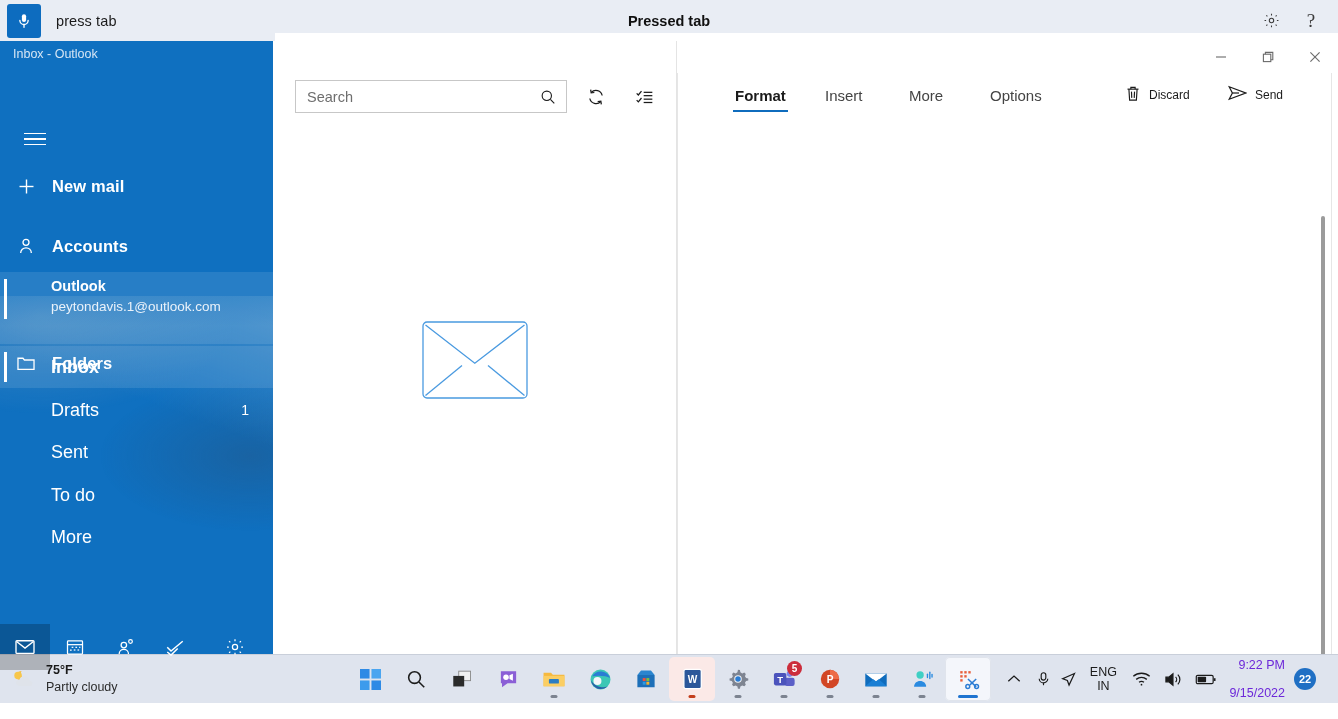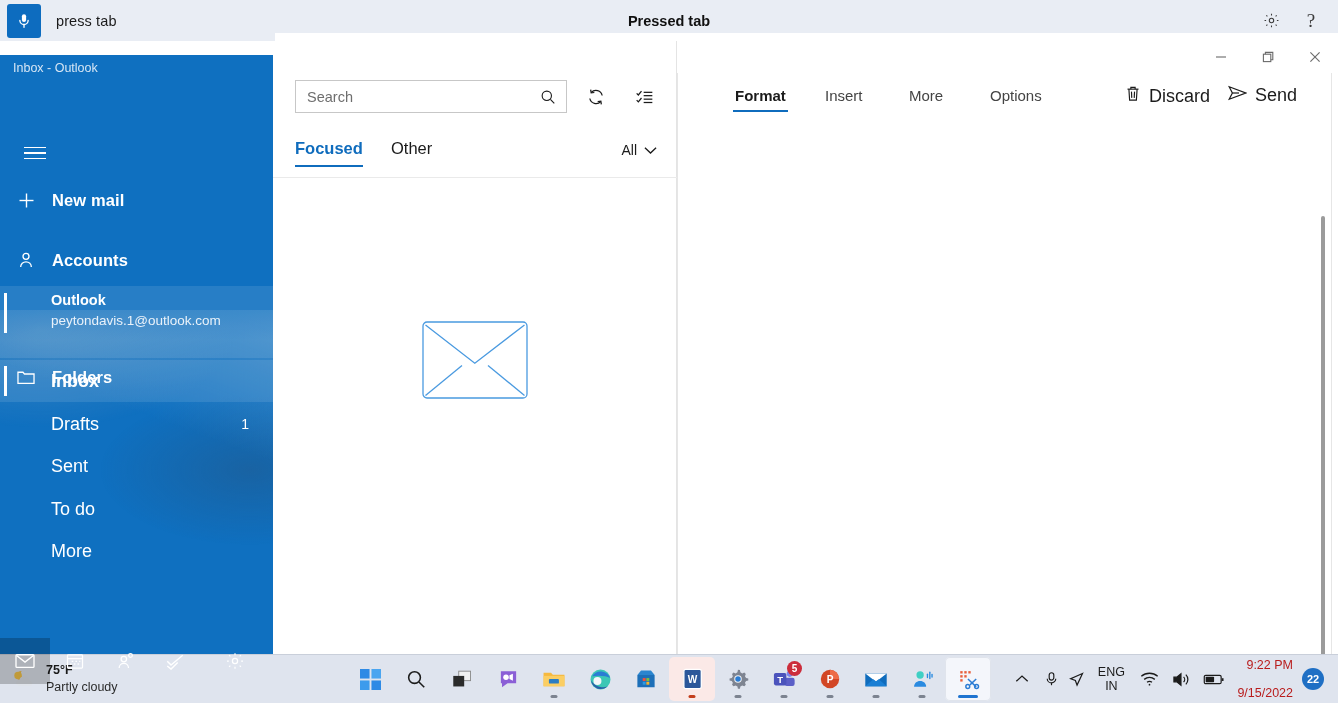--- a/index.html
+++ b/index.html
@@ -42,21 +42,20 @@
   #outlook {
     position: absolute; left: 0; top: 41px; width: 1338px; height: 629px;
     background: #ffffff;
   }
 
   
   #nav {
     position: absolute; left: 0; top: 0; width: 273px; height: 629px;
     background: #0f70c0;
     overflow: hidden;
-    margin-top: 14px;
   }
   
   #nav .photo {
     position: absolute; left: 0; top: 255px; width: 273px; height: 374px;
     background:
       radial-gradient(160px 120px at 210px 330px, rgba(70,120,160,.55), rgba(0,0,0,0) 70%),
       radial-gradient(120px 90px at 70px 300px, rgba(60,110,155,.5), rgba(0,0,0,0) 70%),
       radial-gradient(220px 150px at 120px 70px, rgba(125,170,205,.55), rgba(0,0,0,0) 72%),
       linear-gradient(170deg, #15denull 0%, #1a6ea8 0%, #114d78 30%, #0b3253 60%, #0a2c49 100%);
     filter: blur(0.5px);
@@ -211,21 +210,21 @@
   #ribbon-tabs .rt {
     position: absolute; top: 8px; font-size: 15px; color: #444444;
   }
   #ribbon-tabs .rt.active { color: #1b1b1b; font-weight: bold; }
   #ribbon-tabs .rt.active .ul {
     position: absolute; left: -2px; right: -2px; bottom: -8px; height: 2.5px; background: #0f6cbd;
   }
   #rt-0 { left: 58px; } #rt-1 { left: 148px; } #rt-2 { left: 232px; } #rt-3 { left: 313px; }
   #ribbon-tabs .act {
     position: absolute; top: 6px; display: flex; align-items: center; gap: 8px;
-    font-size: 18px; color: #1b1b1b;
+    font-size: 12px; color: #1b1b1b;
   }
   #act-discard { left: 448px; }
   #act-send { left: 551px; }
   #compose-vscroll {
     position: absolute; right: 13px; top: 175px; width: 4px; height: 447px; background: #9b9b9b;
     border-radius: 2px;
   }
   #compose-vline {
     position: absolute; right: 6px; top: 32px; width: 1px; height: 597px; background: #e6e6e6;
   }
@@ -283,26 +282,26 @@
   #tray .mic { width: 24px; }
   #tray .loc { width: 26px; }
   #tray .lang {
     width: 44px; flex-direction: column; line-height: 1.15; font-size: 12.5px; color: #1b1b1b;
   }
   #tray .wifi { width: 32px; }
   #tray .vol { width: 32px; }
   #tray .bat { width: 34px; }
   #tray .clock {
     flex-direction: column; align-items: flex-end; line-height: 1.3;
-    font-size: 12.5px; color: #b91c1c; margin-left: 6px; margin-right: 9px; gap: 12px;
+    font-size: 12.5px; color: #6d28d9; margin-left: 6px; margin-right: 9px; gap: 12px;
   }
   #tray .notif {
     width: 22px; height: 22px; border-radius: 11px; background: #1f6fc4; color: #fff;
     font-size: 11px; display: flex; align-items: center; justify-content: center;
-    margin-right: 8px; font-weight: bold;
+    margin-right: 16px; font-weight: bold;
   }
 </style>
 </head>
 <body>
 
 <div id="voice-bar">
   <div class="mic-btn">
     <svg width="18" height="18" viewBox="0 0 24 24" fill="none" stroke="#ffffff" stroke-width="1.8">
       <rect x="9.2" y="3" width="5.6" height="10.4" rx="2.8" fill="#ffffff" stroke="none"></rect>
       <path d="M6.5 11.2a5.5 5.5 0 0 0 11 0" stroke-linecap="round"></path>
@@ -461,37 +460,20 @@
       <svg width="21" height="20" viewBox="0 0 24 24" fill="none" stroke="#1b1b1b" stroke-width="1.5">
         <path d="M2.6 7.6 4.6 9.6 8.4 5"></path>
         <path d="M2.6 15.8 4.6 17.8 8.4 13.2"></path>
         <line x1="11" y1="6.4" x2="21.4" y2="6.4"></line>
         <line x1="11" y1="10.4" x2="21.4" y2="10.4"></line>
         <line x1="11" y1="14.6" x2="21.4" y2="14.6"></line>
         <line x1="11" y1="18.6" x2="21.4" y2="18.6"></line>
       </svg>
     </div>
 
-    <div id="pivots">
-      <div class="pv active" id="pv-0">
-        <span>Focused</span>
-        <span class="ul"></span>
-      </div>
-      <div class="pv" id="pv-1">
-        <span>Other</span>
-      </div>
-      <div id="filter">
-        <span>All</span>
-        <span>
-          <svg width="13" height="9" viewBox="0 0 14 9" fill="none" stroke="#1b1b1b" stroke-width="1.4">
-            <polyline points="1,1.6 7,7.2 13,1.6"></polyline>
-          </svg>
-        </span>
-      </div>
-    </div>
 
     <div id="empty-state">
       <svg class="env" width="106" height="78" viewBox="0 0 106 78" fill="none" stroke="#4a9ae0" stroke-width="1.3">
         <rect x="1" y="1" width="104" height="76" rx="4"></rect>
         <path d="M3.5 4 52.8 42.2 102.5 4"></path>
         <path d="M3.5 74.4 40 44.6"></path>
         <path d="M102.5 74.4 66 44.6"></path>
       </svg>
     </div>
   </div>

